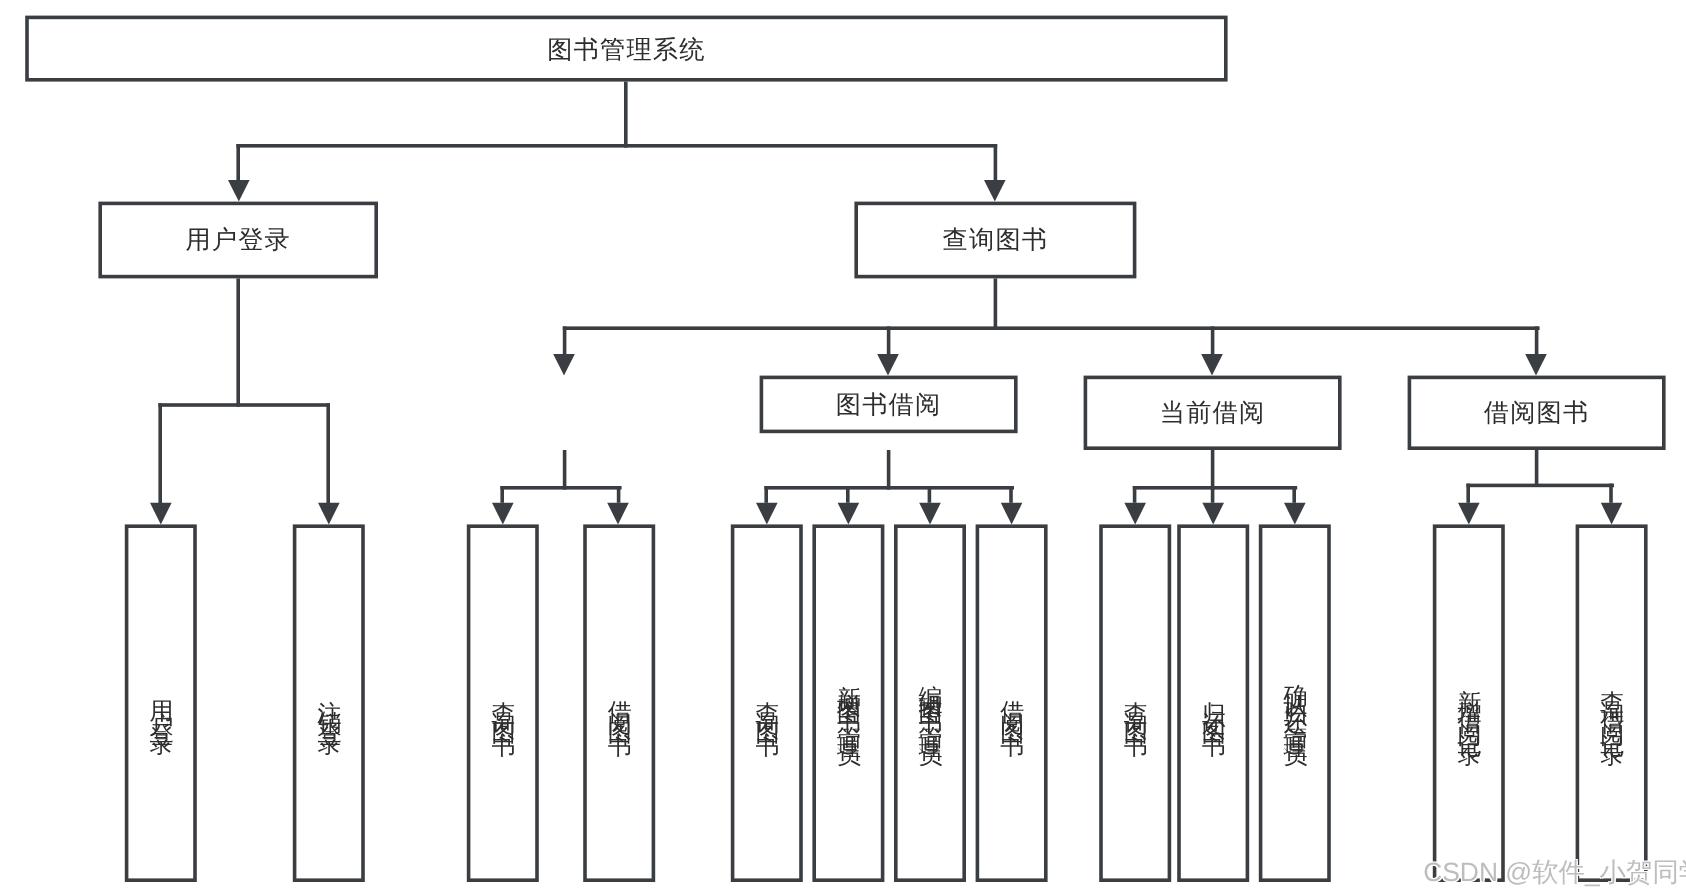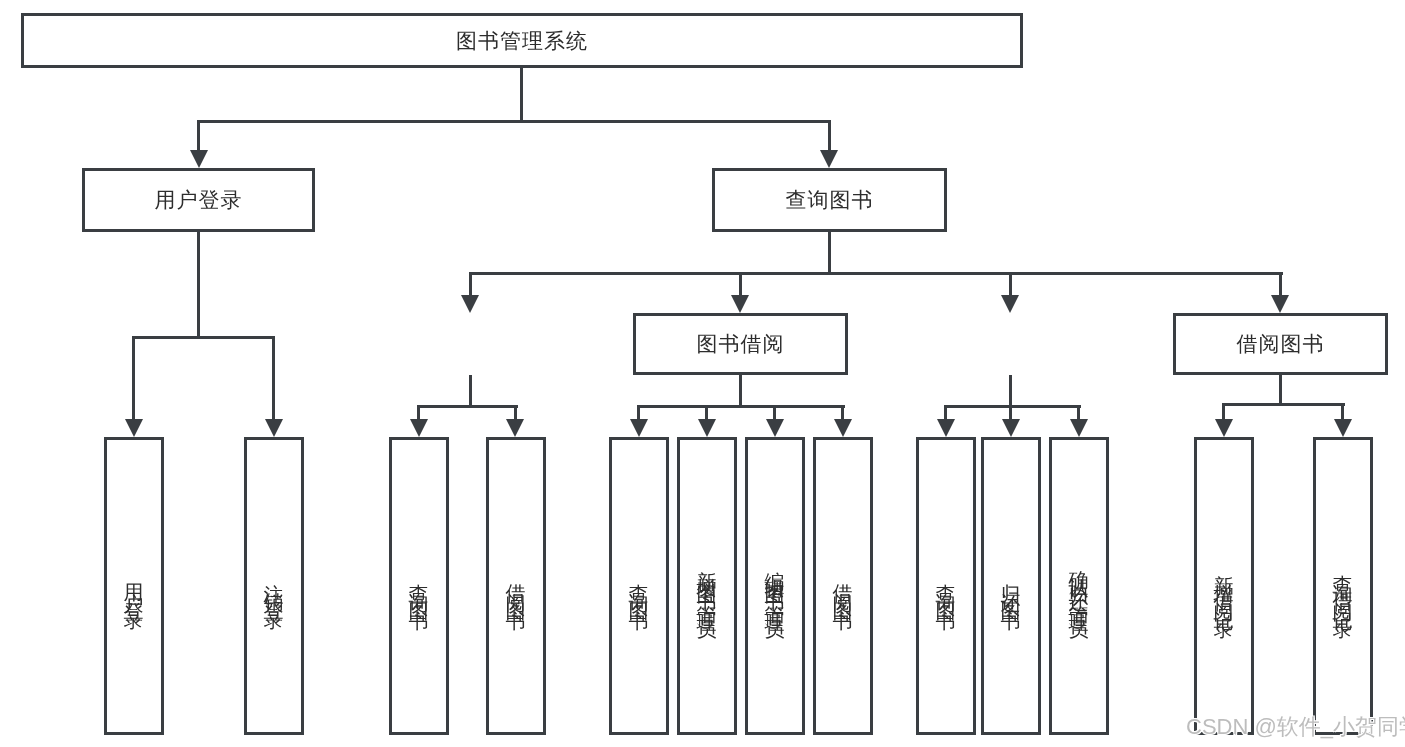--- a/index.html
+++ b/index.html
@@ -59,21 +59,22 @@
   <div class="ln" style="left:469px;top:272px;width:814px;height:3px;"></div>
   <div class="ln" style="left:469px;top:272px;width:3px;height:23px;"></div>
   <div class="ln" style="left:739px;top:272px;width:3px;height:23px;"></div>
   <div class="ln" style="left:1009px;top:272px;width:3px;height:23px;"></div>
   <div class="ln" style="left:1279px;top:272px;width:3px;height:23px;"></div>
   <div class="ar" style="left:461px;top:295px;"></div>
   <div class="ar" style="left:731px;top:295px;"></div>
   <div class="ar" style="left:1001px;top:295px;"></div>
   <div class="ar" style="left:1271px;top:295px;"></div>
 
-  <div class="box" style="left:633px;top:313px;width:215px;height:62px;">图书借阅</div>
+  <div class="box" style="left:633px;top:313px;width:215px;height:48px;">图书借阅</div>
+  <div class="box" style="left:903px;top:313px;width:215px;height:62px;">当前借阅</div>
   <div class="box" style="left:1173px;top:313px;width:215px;height:62px;">借阅图书</div>
 
   <div class="ln" style="left:469px;top:375px;width:3px;height:33px;"></div>
   <div class="ln" style="left:417px;top:405px;width:101px;height:3px;"></div>
   <div class="ln" style="left:417px;top:405px;width:3px;height:14px;"></div>
   <div class="ln" style="left:514px;top:405px;width:3px;height:14px;"></div>
   <div class="ar" style="left:410px;top:419px;"></div>
   <div class="ar" style="left:506px;top:419px;"></div>
 
   <div class="ln" style="left:739px;top:375px;width:3px;height:33px;"></div>

